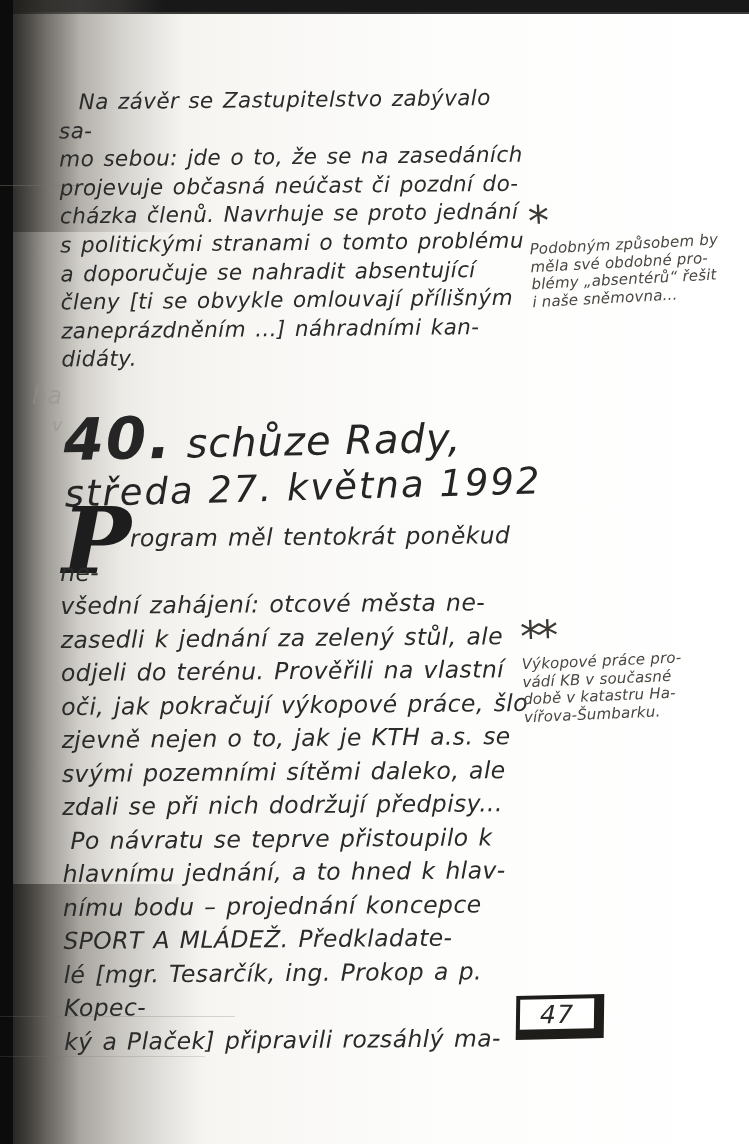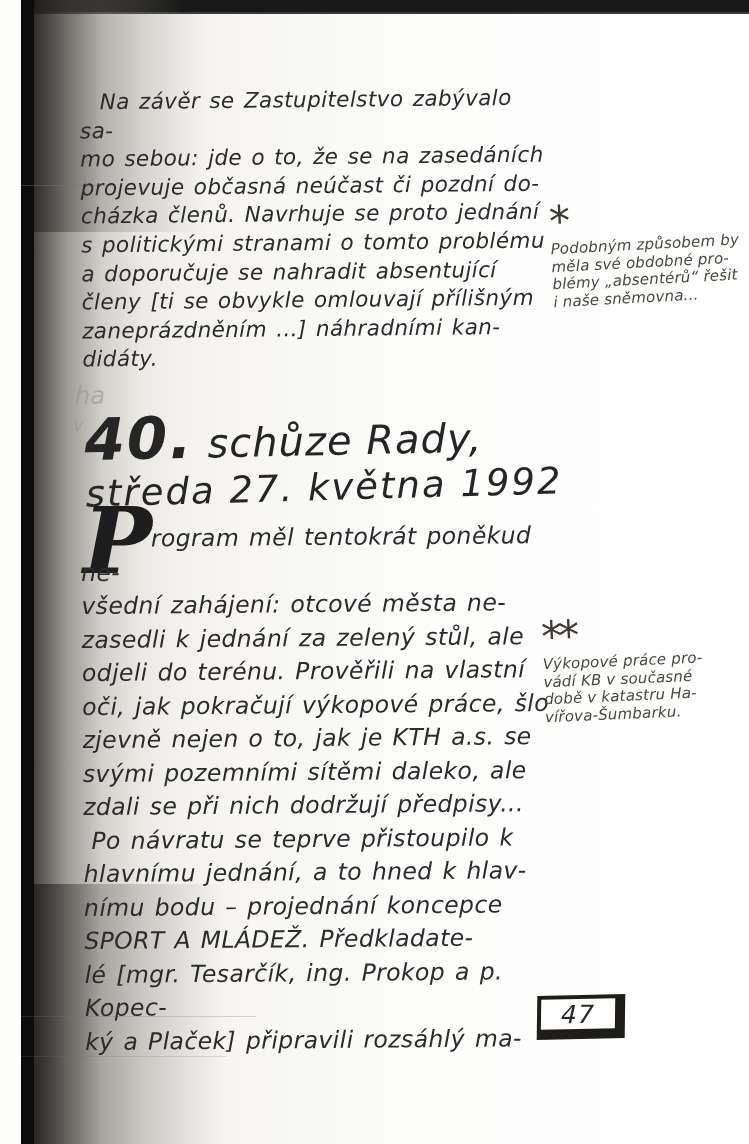--- a/index.html
+++ b/index.html
@@ -1,42 +1,42 @@
 <!DOCTYPE html>
 <html><head>
 <meta charset="utf-8">
 <style>
   html,body{margin:0;padding:0;}
   body{
     width:749px;height:1144px;position:relative;overflow:hidden;
     background:#fdfdfc;
     font-family:"DejaVu Sans",sans-serif;
   }
-  .page{position:absolute;inset:0;background:linear-gradient(to right,#e9e7e2 0%,#f7f6f3 30%,#fdfdfc 60%,#ffffff 100%);margin-left:21px;}
+  .page{position:absolute;inset:0;background:linear-gradient(to right,#e9e7e2 0%,#f7f6f3 30%,#fdfdfc 60%,#ffffff 100%);}
   
   .scan-top{position:absolute;left:0;top:0;width:749px;height:12px;background:#181818;border-bottom:2px solid #3a3a3a;}
   .scan-left{position:absolute;left:0;top:0;width:13px;height:1144px;background:#0c0c0c;}
   .binding{position:absolute;left:13px;top:0;width:150px;height:1144px;
     background:linear-gradient(to right,rgba(35,33,30,0.82) 0%,rgba(80,76,70,0.5) 22%,rgba(140,135,128,0.28) 45%,rgba(205,200,192,0.12) 72%,rgba(255,255,255,0) 100%);}
   .binding-bottom{position:absolute;left:13px;bottom:0;width:190px;height:260px;
     background:linear-gradient(to right,rgba(25,23,20,0.65) 0%,rgba(90,85,78,0.35) 35%,rgba(255,255,255,0) 100%);}
   .binding-top{position:absolute;left:13px;top:12px;width:170px;height:220px;
     background:linear-gradient(to right,rgba(30,28,25,0.55) 0%,rgba(110,105,98,0.3) 40%,rgba(255,255,255,0) 100%);}
   .scanline{position:absolute;height:1px;background:rgba(120,115,108,0.45);}
   .scanline.l1{left:0;top:185px;width:95px;}
   .scanline.l2{left:0;top:1016px;width:235px;opacity:.6;}
   .scanline.l3{left:0;top:1056px;width:205px;opacity:.5;}
 
   
   .hand{color:#2b2b2b;font-style:italic;letter-spacing:.4px;word-spacing:2px;}
   .para1{position:absolute;left:60px;top:86px;width:470px;font-size:21.5px;line-height:28.6px;transform:rotate(-.6deg);}
   .para1 .line:first-child{text-indent:20px;}
 
   .ghost{position:absolute;color:rgba(150,144,136,.55);font-style:italic;}
-  .ghost.g1{left:54px;top:382px;font-size:24px;}
+  .ghost.g1{left:32px;top:382px;font-size:24px;}
   .ghost.g2{left:52px;top:414px;font-size:18px;}
 
   .heading{position:absolute;left:64px;top:408px;transform:rotate(-1.2deg);color:#252525;}
   .heading-line1{display:flex;align-items:baseline;gap:14px;}
   .heading-number{font-size:58px;font-weight:bold;font-style:italic;letter-spacing:2px;line-height:54px;}
   .heading-title{font-size:40px;font-style:italic;letter-spacing:1px;line-height:40px;}
   .heading-date{font-size:37px;font-style:italic;letter-spacing:2px;margin-top:4px;transform:rotate(-.4deg);}
 
   .dropcap{position:absolute;left:62px;top:504px;font-family:"DejaVu Serif",serif;
     font-weight:bold;font-style:italic;font-size:92px;line-height:74px;color:#1d1d1d;}

